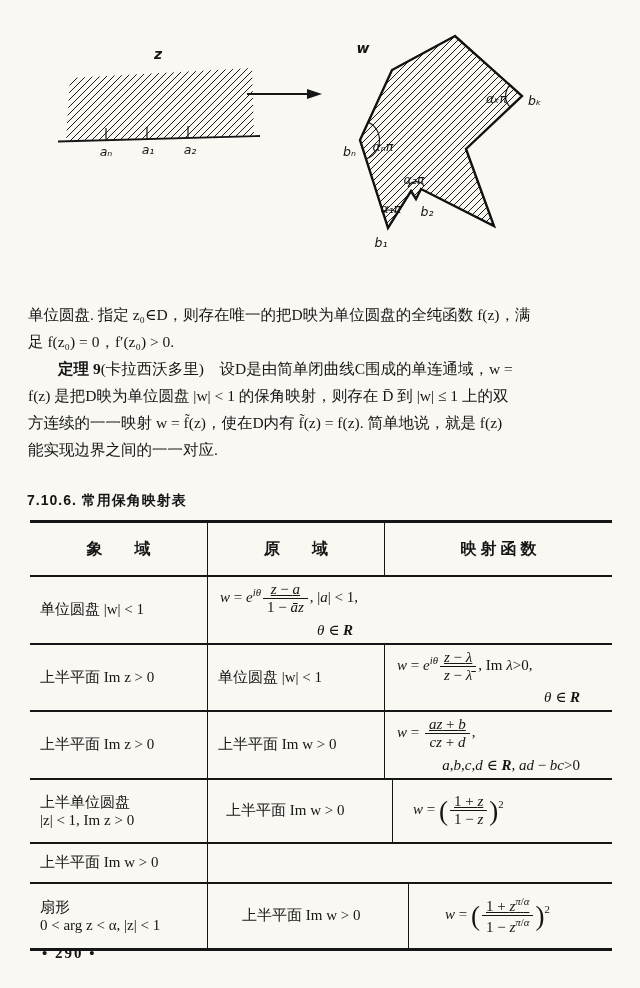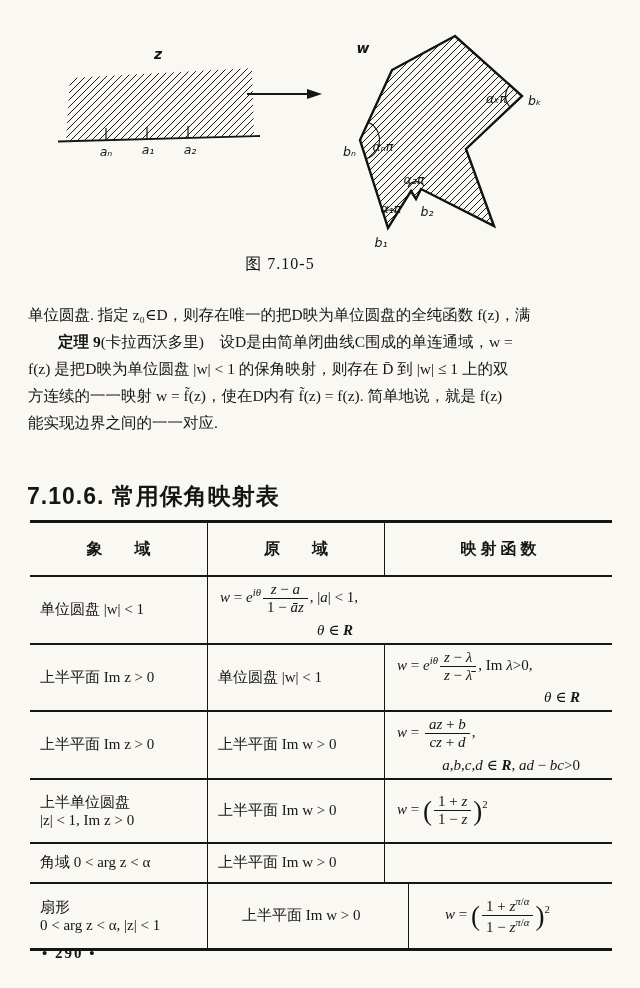--- a/index.html
+++ b/index.html
@@ -15,48 +15,48 @@
   .caption{
     position:absolute;top:254px;left:180px;width:200px;text-align:center;
     font-size:16px;letter-spacing:1px;white-space:nowrap;
   }
   
   .body-text{position:absolute;left:28px;top:301px;width:590px;font-size:15.5px;line-height:27px;}
   .tline{white-space:nowrap;}
   .indent{text-indent:30px;}
   .term{font-weight:bold;margin-top:19px;}
   .heading{
-    position:absolute;left:27px;top:481px;font-size:23px;font-weight:bold;
+    position:absolute;left:27px;top:492px;font-size:14px;font-weight:bold;
     font-family:"Liberation Sans","DejaVu Sans",sans-serif;letter-spacing:1px;white-space:nowrap;
   }
   
   .ctable{
     position:absolute;left:30px;top:520px;width:582px;
     border-top:3px solid #161616;border-bottom:3px solid #161616;font-size:15px;
   }
   .trow{display:grid;grid-template-columns:178px 177px 227px;border-bottom:2px solid #161616;}
   .trow:last-child{border-bottom:none;}
   .trow.thead{min-height:52px;}
   .trow.ra{min-height:60px;}
   .trow.rb{min-height:62px;}
   .trow.rc{min-height:62px;}
-  .trow.rd{min-height:62px;}
+  .trow.rd{min-height:62px;gap:8px;}
   .trow.re{min-height:38px;}
   .trow.rf{min-height:64px;gap:24px;}
   .tcell{display:flex;align-items:center;padding:4px 6px 4px 10px;box-sizing:border-box;}
   .c1,.c2{border-right:1.6px solid #161616;}
   .thead .tcell{justify-content:center;font-weight:bold;font-size:16px;padding:4px 2px;white-space:nowrap;}
   .dlines{display:block;}
   .dl{display:block;white-space:nowrap;}
   .dl:empty{display:none;}
   .formula{flex-direction:column;justify-content:center;align-items:center;padding-left:12px;font-size:15px;}
   .formula > div{width:100%;}
   .l2{display:block;width:100%;text-align:right;padding-right:26px;box-sizing:border-box;margin-top:4px;}
   .frac{display:inline-block;vertical-align:middle;text-align:center;margin:0 2px;line-height:1.15;}
-  .ftop{display:block;border-bottom:1.4px solid #161616;padding:0 4px;}
+  .ftop{display:block;border-bottom:1.4px solid #161616;padding:0 4px;text-decoration:underline;}
   .fbot{display:block;padding:0 4px;}
   .bigp{font-size:1.8em;vertical-align:middle;line-height:0;font-weight:300;}
   sup{font-size:0.72em;}
   
   .pagenum{position:absolute;left:42px;top:945px;font-size:15px;font-weight:bold;letter-spacing:2px;}
 </style>
 </head>
 <body>
 
 <div class="page">
@@ -93,24 +93,24 @@
     <text class="fig-label" text-anchor="end" x="356" y="141">bₙ</text>
     <text class="fig-label" text-anchor="middle" x="383" y="136" font-size="11.5">αₙπ</text>
     <text class="fig-label" text-anchor="middle" x="381" y="232">b₁</text>
     <text class="fig-label" text-anchor="middle" x="391" y="198" font-size="11.5">α₁π</text>
     <text class="fig-label" text-anchor="middle" x="427" y="201">b₂</text>
     <text class="fig-label" text-anchor="middle" x="414" y="169" font-size="11.5">α₂π</text>
     <text class="fig-label" text-anchor="end" x="507" y="88" font-size="11.5">αₖπ</text>
     <text class="fig-label" text-anchor="start" x="528" y="90">bₖ</text>
   </svg>
 
-  <div class="caption">图  7.10-5</div>
 
   <div class="body-text">
     <div class="tline">单位圆盘. 指定 z₀∈D，则存在唯一的把D映为单位圆盘的全纯函数 f(z)，满</div>
+    <div class="tline">足 f(z₀) = 0，f′(z₀) &gt; 0.</div>
     <div class="tline indent"><span class="term">定理 9</span><span>(卡拉西沃多里)　设D是由简单闭曲线C围成的单连通域，w =</span></div>
     <div class="tline">f(z) 是把D映为单位圆盘 |w| &lt; 1 的保角映射，则存在 D̄ 到 |w| ≤ 1 上的双</div>
     <div class="tline">方连续的一一映射 w = f̃(z)，使在D内有 f̃(z) = f(z). 简单地说，就是 f(z)</div>
     <div class="tline">能实现边界之间的一一对应.</div>
   </div>
 
   <div class="heading">7.10.6. 常用保角映射表</div>
 
   <div class="ctable">
     <div class="trow thead">
@@ -165,25 +165,20 @@
         </div>
       <div class="tcell c2">
           <span class="dl">上半平面 Im w &gt; 0</span>
         </div>
       <div class="tcell c3 formula">
           <div><i>w</i> = <span class="bigp">(</span><span class="frac"><span class="ftop">1 + <i>z</i></span><span class="fbot">1 − <i>z</i></span></span><span class="bigp">)</span><sup>2</sup></div>
         </div>
     </div>
 
     <div class="trow re">
-      <div class="tcell c1">
-          <span class="dlines">
-            <span class="dl">角域 0 &lt; arg z &lt; α</span>
-          </span>
-        </div>
       <div class="tcell c2">
           <span class="dl">上半平面 Im w &gt; 0</span>
         </div>
     </div>
 
     <div class="trow rf">
       <div class="tcell c1">
           <span class="dlines">
             <span class="dl">扇形</span>
             <span class="dl">0 &lt; arg z &lt; α, |z| &lt; 1</span>

